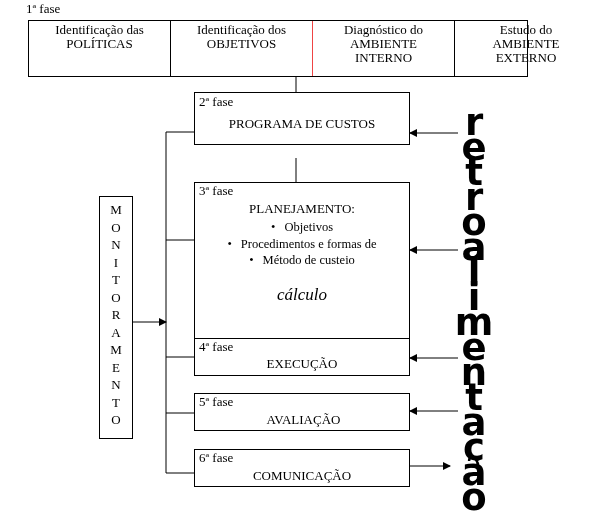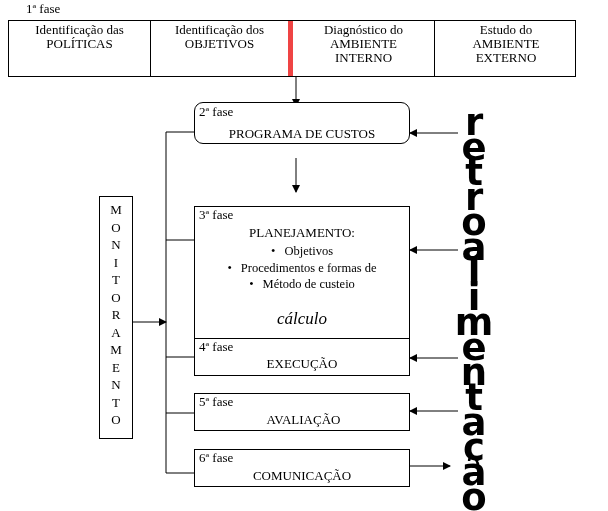--- a/index.html
+++ b/index.html
@@ -17,26 +17,26 @@
   .bul li::before { content:"\2022"; margin-right:9px; }
   .mon { position:absolute; font-size:13px; text-align:center; line-height:17.5px; letter-spacing:0; }
   .retro { position:absolute; font-family:"DejaVu Sans", "Liberation Sans", sans-serif; font-weight:bold;
            font-size:37px; line-height:25px; text-align:center; width:60px; }
   svg { position:absolute; left:0; top:0; }
 </style>
 </head>
 <body>
 
 <div class="phase-label" style="left:26px;top:2px;">1ª fase</div>
-<div class="box" style="left:8px;top:20px;width:568px;height:57px;">
+<div class="box" style="left:28px;top:20px;width:500px;height:57px;">
   <div class="top-cell" style="left:0;width:142px;border-right:1px solid #000;">
     <div>Identificação das</div>
     <div>POLÍTICAS</div>
   </div>
-  <div class="top-cell" style="left:142px;width:142px;border-right:5px solid #ef4444;">
+  <div class="top-cell" style="left:142px;width:142px;border-right:1px solid #ef4444;">
     <div>Identificação dos</div>
     <div>OBJETIVOS</div>
   </div>
   <div class="top-cell" style="left:284px;width:142px;border-right:1px solid #000;">
     <div>Diagnóstico do</div>
     <div>AMBIENTE</div>
     <div>INTERNO</div>
   </div>
   <div class="top-cell" style="left:426px;width:142px;">
     <div>Estudo do</div>
@@ -68,26 +68,26 @@
   <line x1="133" y1="322" x2="166" y2="322" stroke="#000" stroke-width="1" marker-end="url(#ah)"></line>
 
   <line x1="458" y1="133" x2="410" y2="133" stroke="#000" stroke-width="1" marker-end="url(#ah)"></line>
   <line x1="458" y1="250" x2="410" y2="250" stroke="#000" stroke-width="1" marker-end="url(#ah)"></line>
   <line x1="458" y1="358" x2="410" y2="358" stroke="#000" stroke-width="1" marker-end="url(#ah)"></line>
   <line x1="458" y1="411" x2="410" y2="411" stroke="#000" stroke-width="1" marker-end="url(#ah)"></line>
 
   <line x1="410" y1="466" x2="450" y2="466" stroke="#000" stroke-width="1" marker-end="url(#ah)"></line>
 </svg>
 
-<div class="box" style="left:194px;top:102px;width:216px;height:42px;border-radius:9px;">
+<div class="box" style="left:194px;top:92px;width:216px;height:53px;">
   <div class="phase-label" style="left:4px;top:2px;">2ª fase</div>
   <div class="abs center t13" style="left:0;right:0;top:23px;">PROGRAMA DE CUSTOS</div>
 </div>
 
-<div class="box" style="left:194px;top:206px;width:216px;height:164px;">
+<div class="box" style="left:194px;top:182px;width:216px;height:164px;">
   <div class="phase-label" style="left:4px;top:1px;">3ª fase</div>
   <div class="abs center t13" style="left:0;right:0;top:18px;">PLANEJAMENTO:</div>
   <ul class="bul abs" style="left:0;right:0;top:36px;">
     <li>Objetivos</li>
     <li>Procedimentos e formas de</li>
     <li>Método de custeio</li>
   </ul>
   <div class="abs center" style="left:0;right:0;top:104px;font-size:17px;line-height:16px;font-style:italic;">cálculo</div>
 </div>
 

